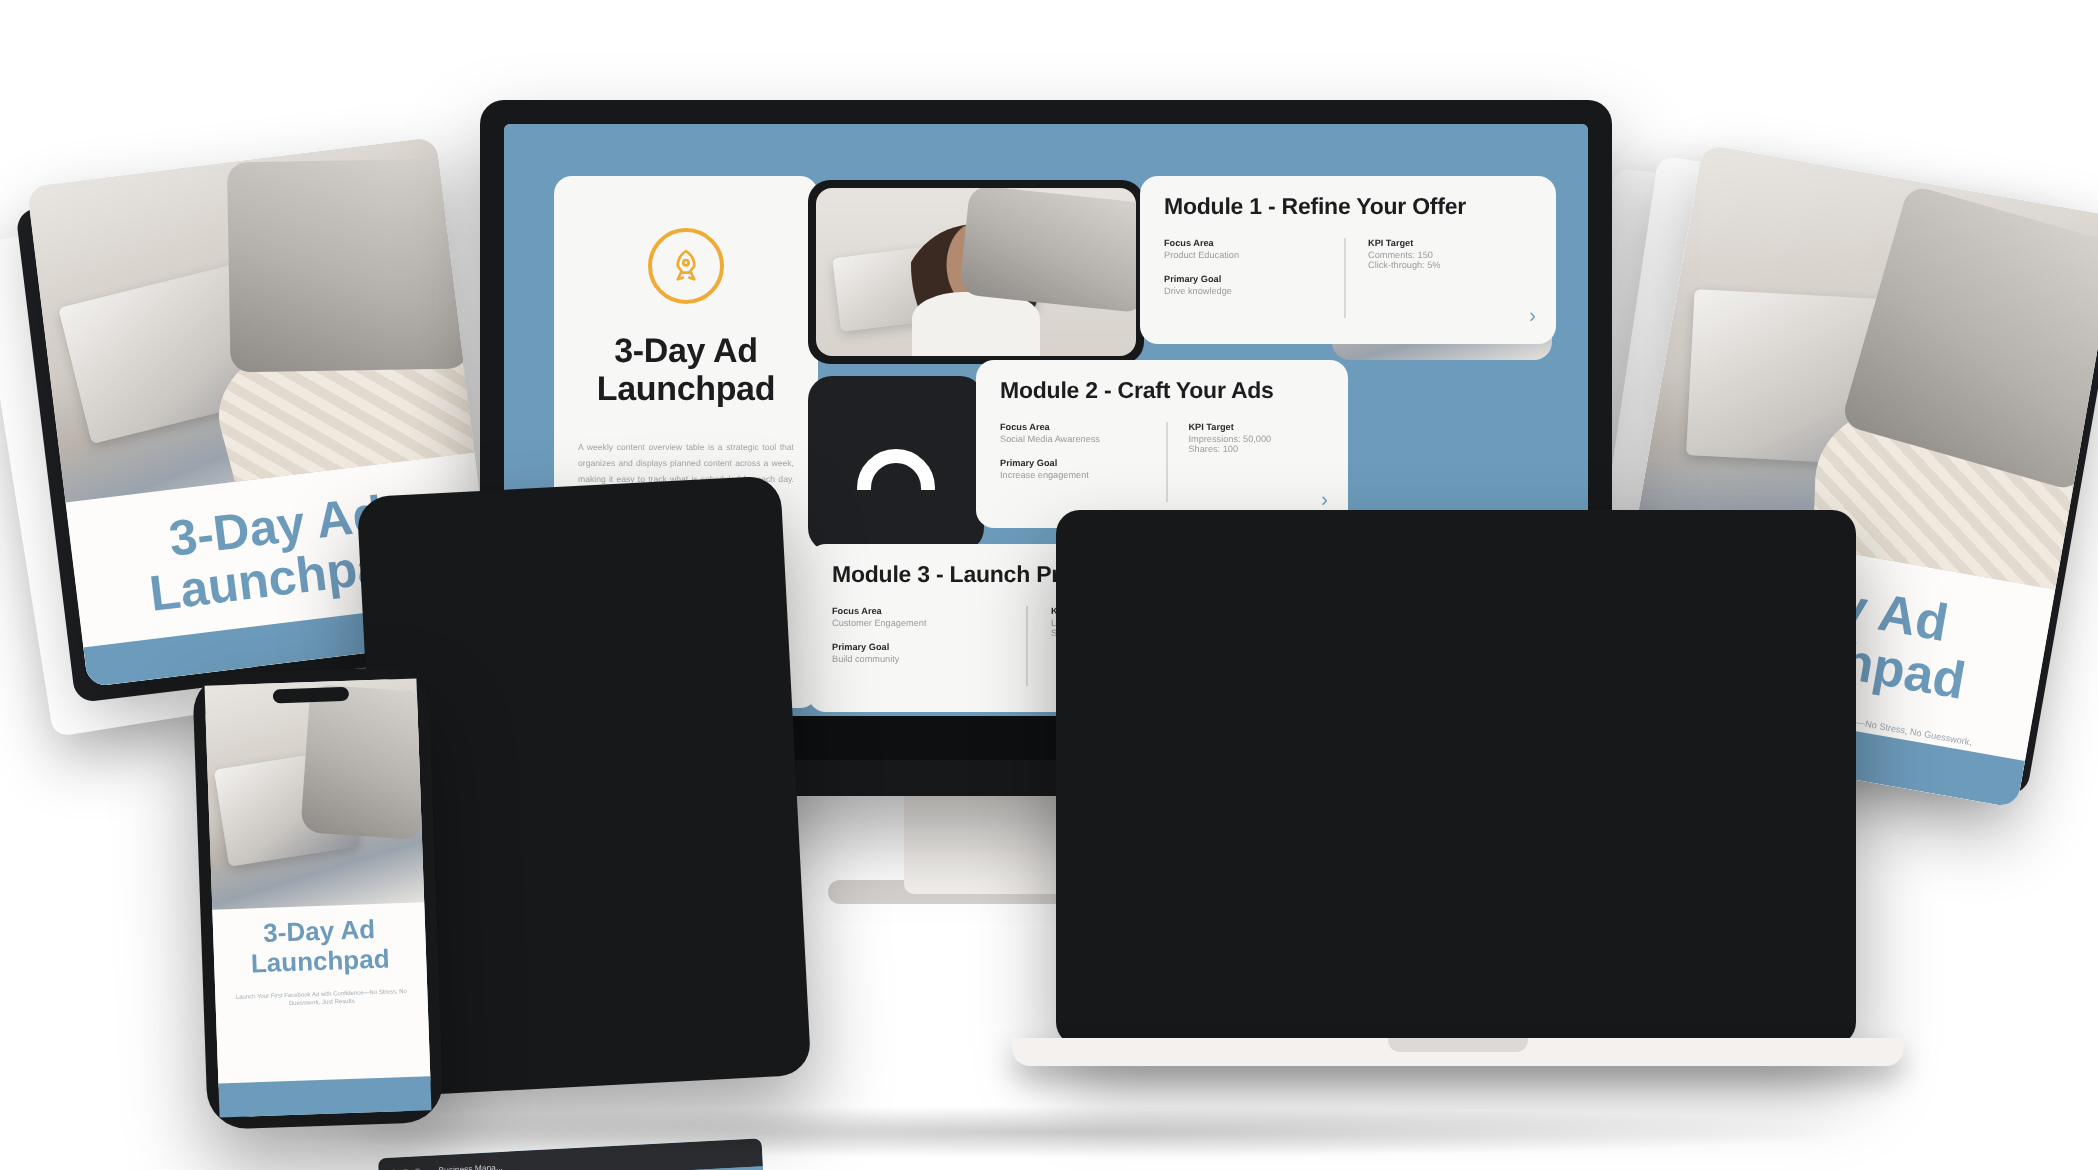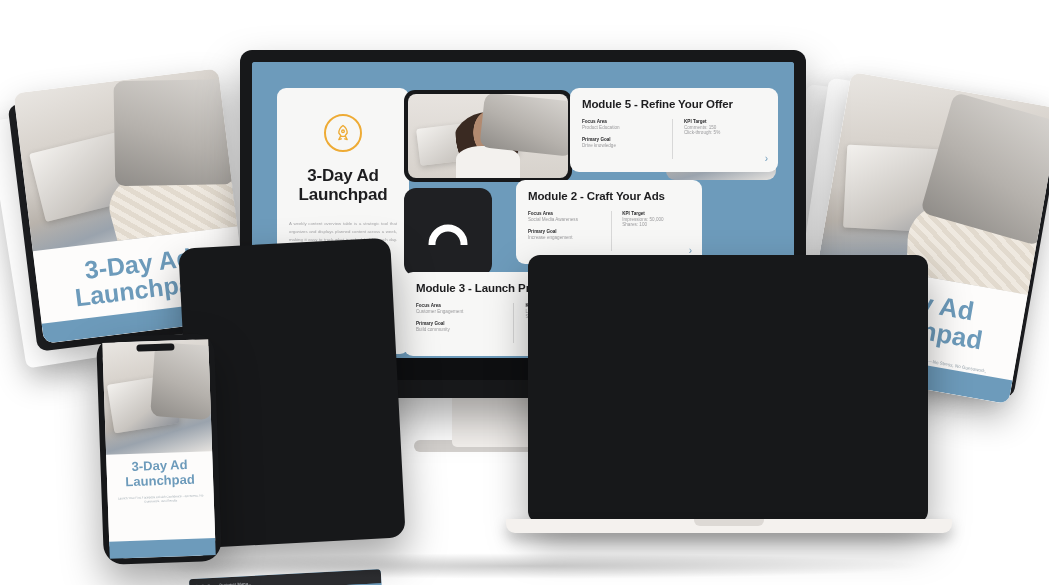--- a/index.html
+++ b/index.html
@@ -171,39 +171,39 @@
                   display:flex; align-items:center; justify-content:center;">
         <svg viewBox="0 0 40 26" width="40" height="26">
           <path d="M4 25 A16 16 0 0 1 36 25" fill="none" stroke="#ffffff" stroke-width="7" stroke-linecap="round"></path>
         </svg>
       </div>
 
       <div class="abs photo" style="left:414px; top:26px; width:110px; height:92px; border-radius:9px;"></div>
       <div class="abs photo" style="left:414px; top:126px; width:110px; height:88px; border-radius:9px;"></div>
 
       <div class="card" style="left:318px; top:26px; width:208px; height:84px; padding:10px 12px;">
-        <div class="card-title" style="font-size:11.5px;">Module 5 - Refine Your Offer</div>
+        <div class="card-title" style="font-size:11.5px;">Module 1 - Refine Your Offer</div>
         <div style="display:flex; margin-top:9px; position:relative;">
           <div style="width:50%;">
             <div class="kv-label" style="font-size:4.6px;">Focus Area</div>
             <div class="kv-val" style="font-size:4.6px; margin-top:1px;">Product Education</div>
             <div class="kv-label" style="font-size:4.6px; margin-top:7px;">Primary Goal</div>
             <div class="kv-val" style="font-size:4.6px; margin-top:1px;">Drive knowledge</div>
           </div>
           <div class="divider-v" style="left:49%; top:0; height:40px;"></div>
           <div style="width:50%; padding-left:10px;">
             <div class="kv-label" style="font-size:4.6px;">KPI Target</div>
             <div class="kv-val" style="font-size:4.6px; margin-top:1px;">Comments: 150</div>
             <div class="kv-val" style="font-size:4.6px;">Click-through: 5%</div>
           </div>
         </div>
         <div class="chev abs" style="right:10px; bottom:8px; font-size:10px;">›</div>
       </div>
 
-      <div class="card" style="left:264px; top:118px; width:186px; height:84px; padding:10px 12px;">
+      <div class="card" style="left:236px; top:118px; width:186px; height:84px; padding:10px 12px;">
         <div class="card-title" style="font-size:11.5px;">Module 2 - Craft Your Ads</div>
         <div style="display:flex; margin-top:9px; position:relative;">
           <div style="width:52%;">
             <div class="kv-label" style="font-size:4.6px;">Focus Area</div>
             <div class="kv-val" style="font-size:4.6px; margin-top:1px;">Social Media Awareness</div>
             <div class="kv-label" style="font-size:4.6px; margin-top:7px;">Primary Goal</div>
             <div class="kv-val" style="font-size:4.6px; margin-top:1px;">Increase engagement</div>
           </div>
           <div class="divider-v" style="left:51%; top:0; height:40px;"></div>
           <div style="width:48%; padding-left:10px;">

